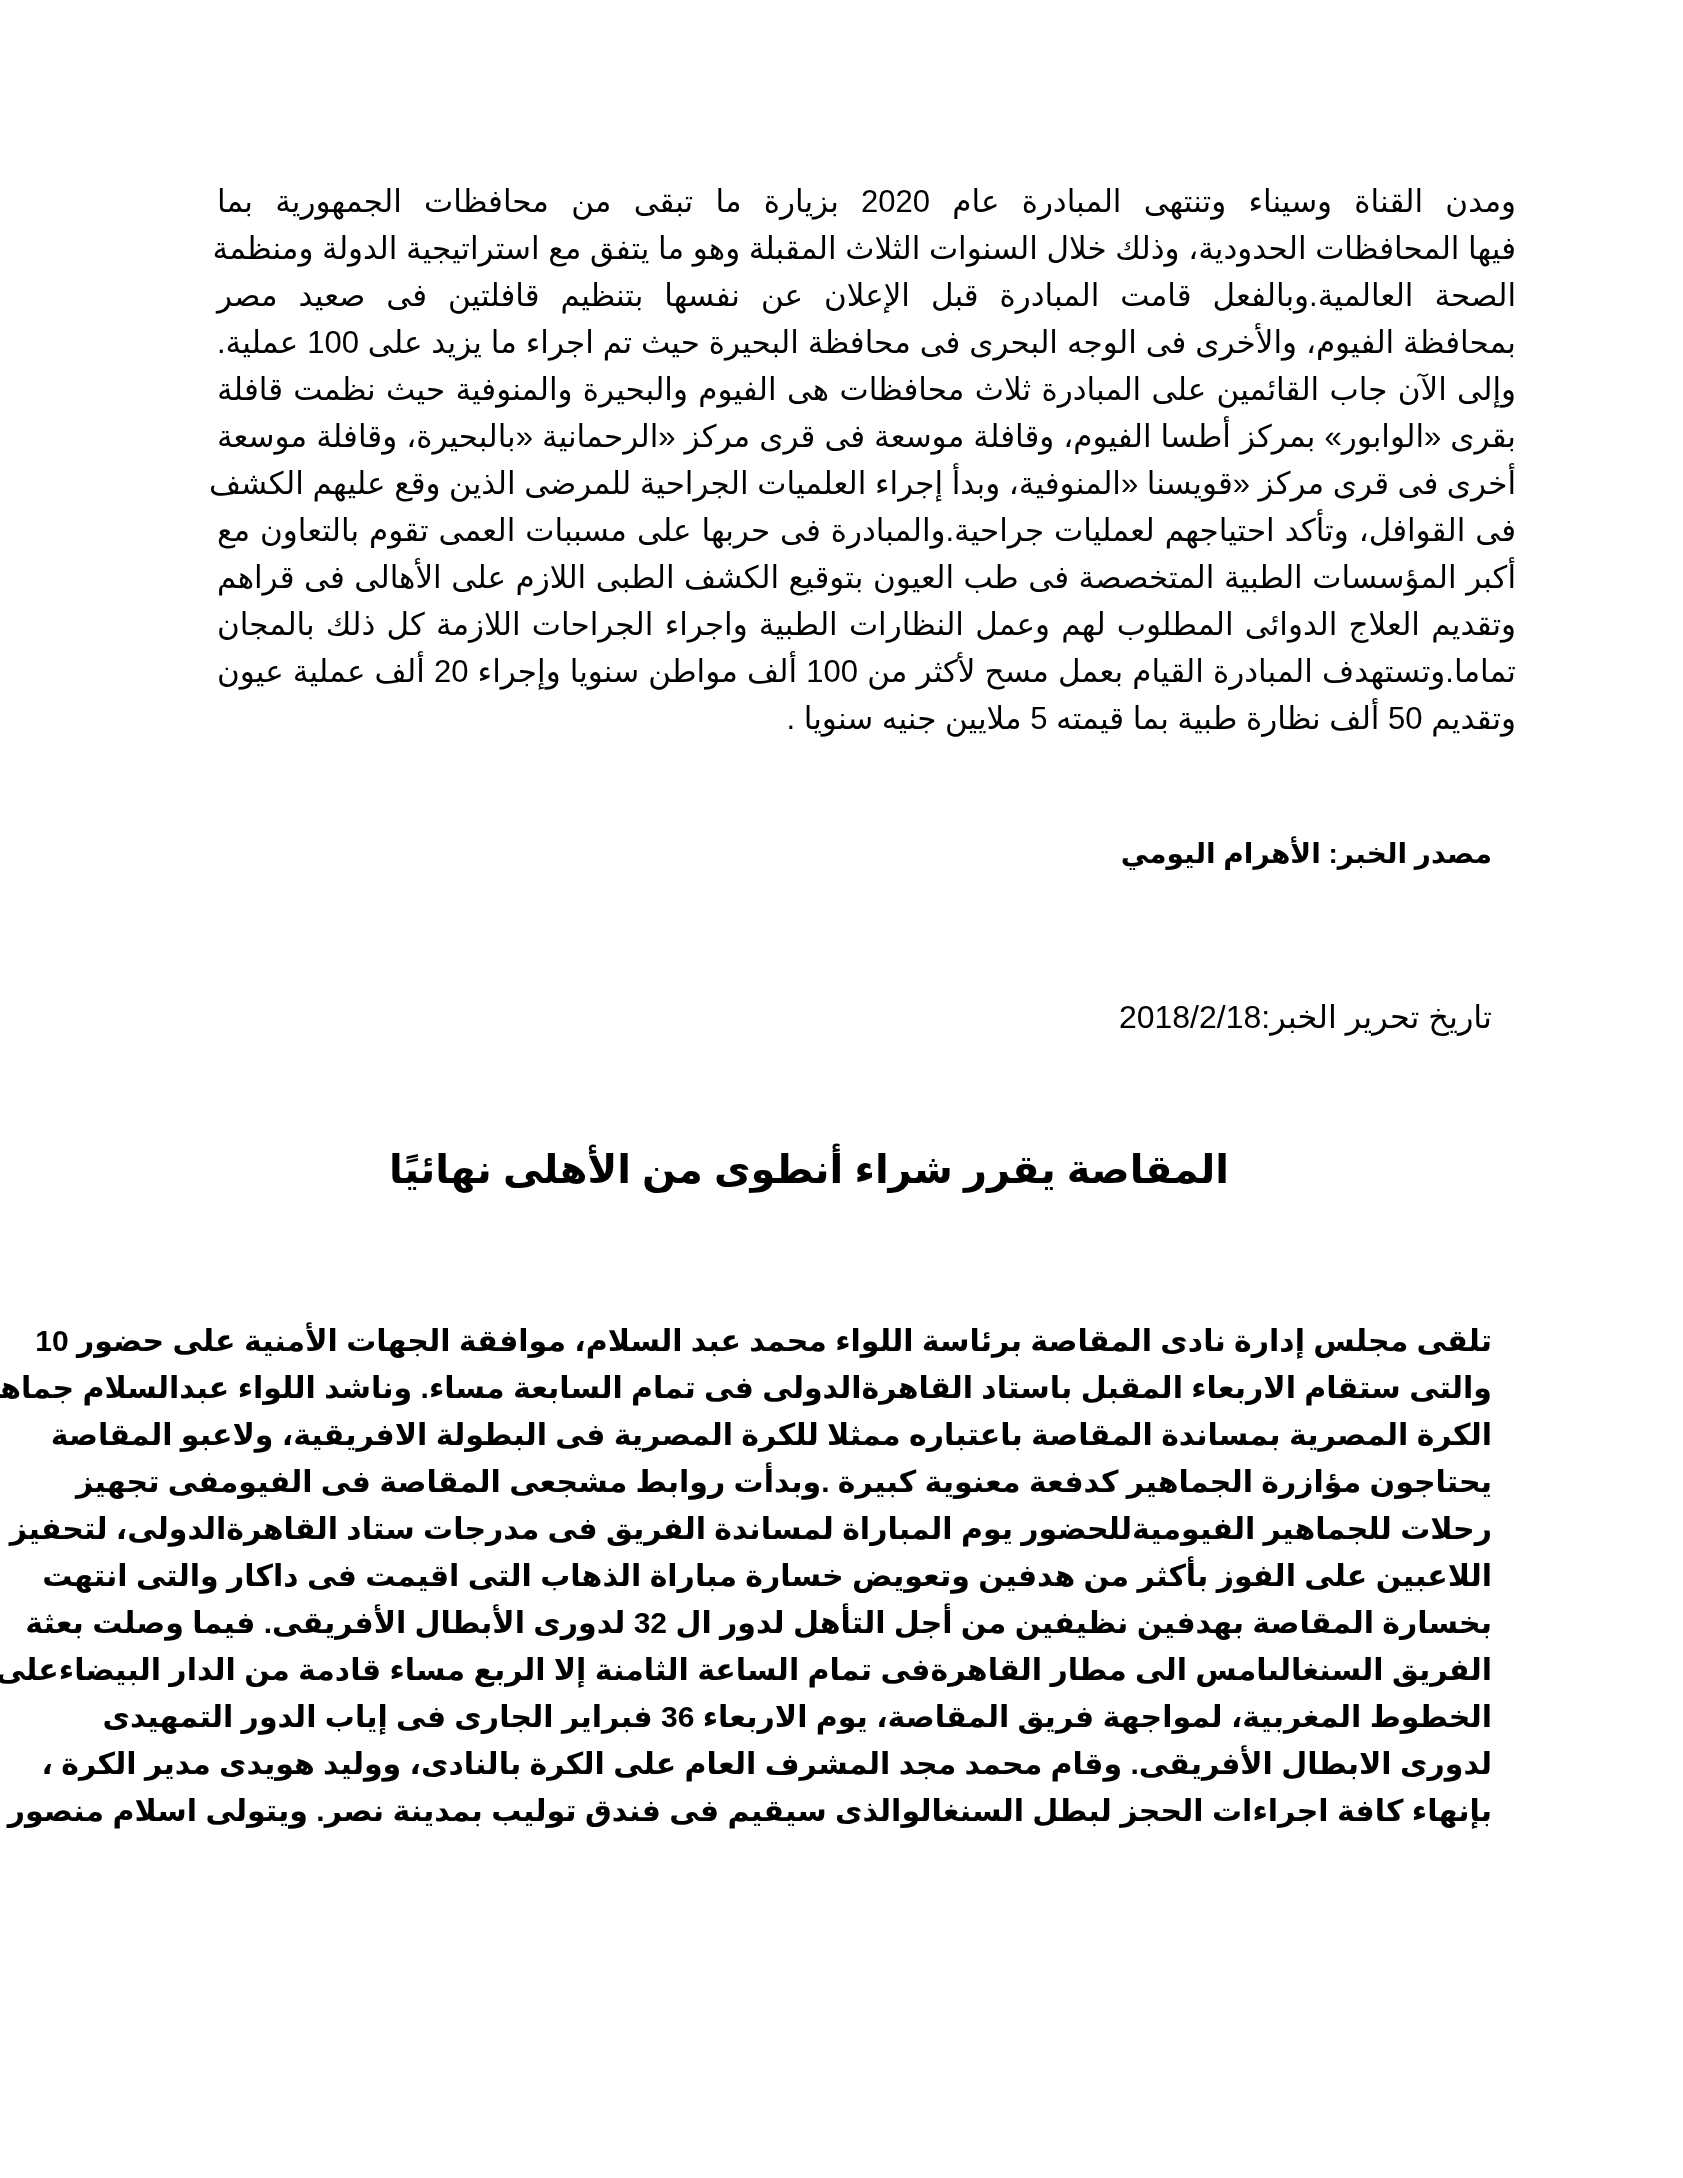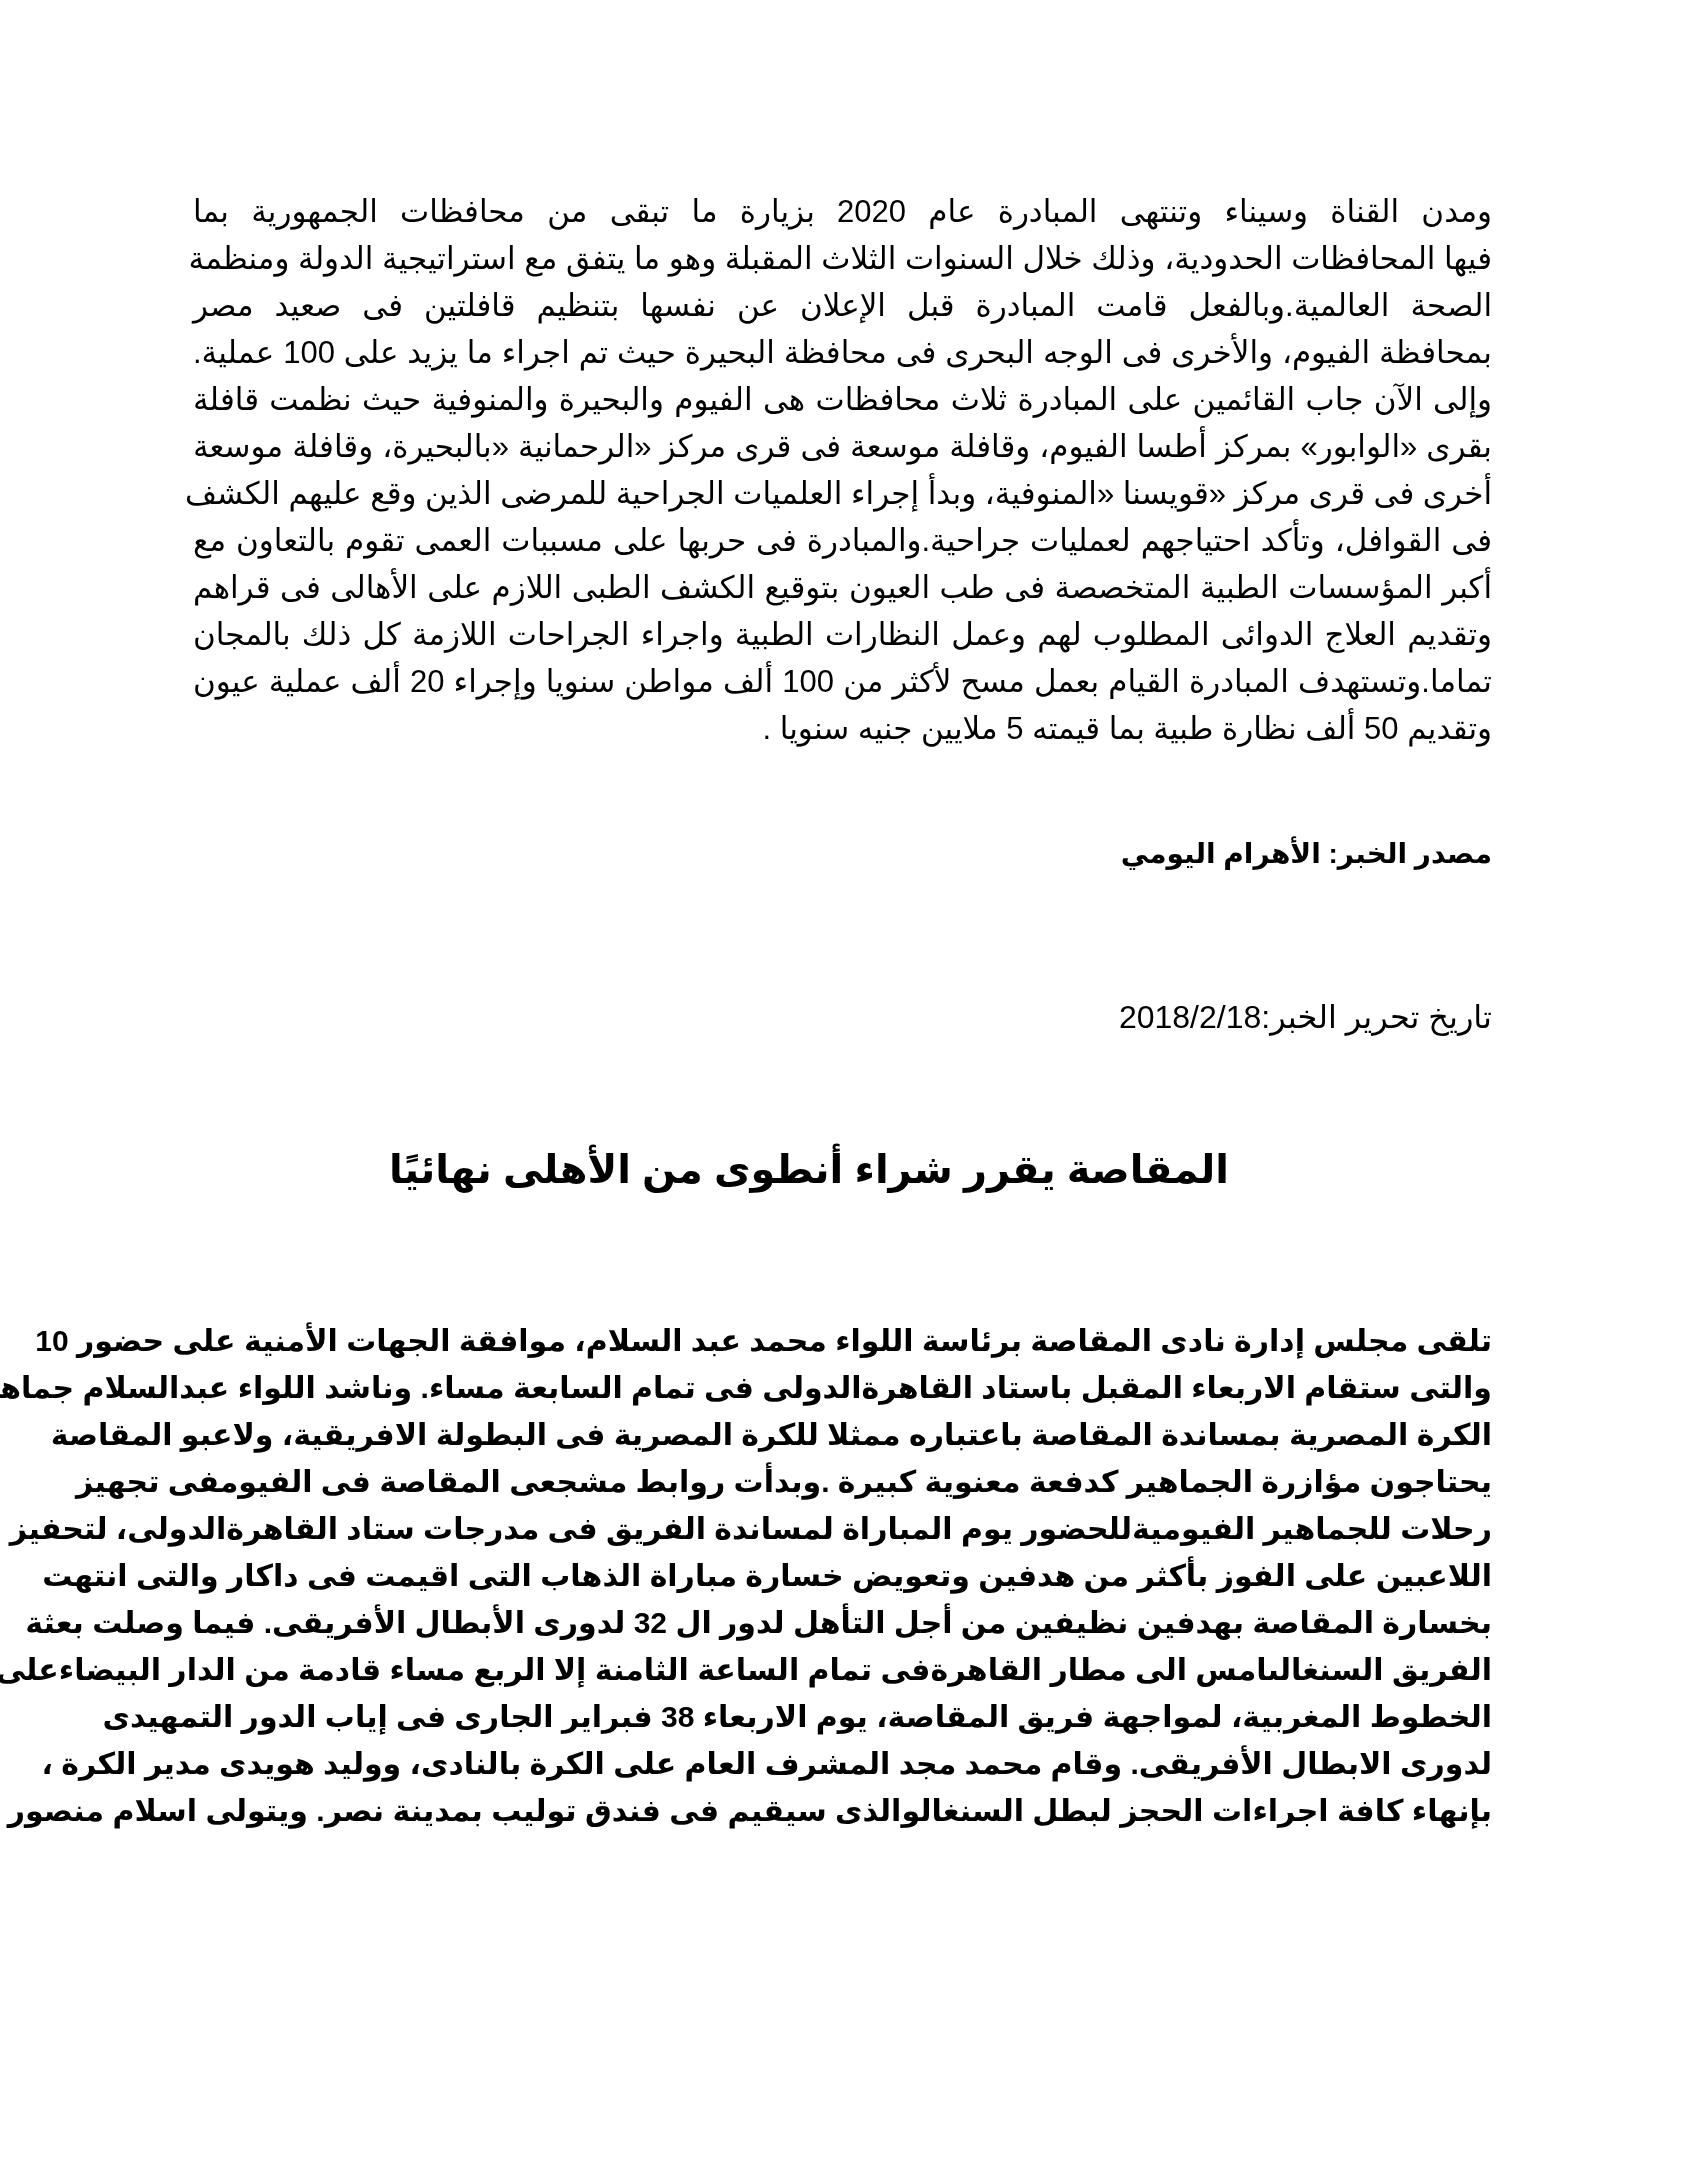--- a/index.html
+++ b/index.html
@@ -34,21 +34,21 @@
     }
     .para .line {
       display: block;
       text-align: justify;
       text-align-last: justify;
       white-space: nowrap;
     }
     .para .line.last {
       text-align-last: right;
     }
-    #para1 { top: 188px; }
+    #para1 { top: 178px; margin-left: 24px; }
     #para2 { top: 1317px; font-weight: bold; font-size: 30px; }
     .source {
       position: absolute;
       right: 191px;
       top: 837px;
       direction: rtl;
       font-size: 28px;
       font-weight: bold;
       margin-left: 16px;
     }
@@ -98,19 +98,19 @@
 
   <div class="para" id="para2">
     <span class="line">تلقى مجلس إدارة نادى المقاصة برئاسة اللواء محمد عبد السلام، موافقة الجهات الأمنية على حضور 10</span>
     <span class="line">والتى ستقام الاربعاء المقبل باستاد القاهرةالدولى فى تمام السابعة مساء. وناشد اللواء عبدالسلام جماهير</span>
     <span class="line">الكرة المصرية بمساندة المقاصة باعتباره ممثلا للكرة المصرية فى البطولة الافريقية، ولاعبو المقاصة</span>
     <span class="line">يحتاجون مؤازرة الجماهير كدفعة معنوية كبيرة .وبدأت روابط مشجعى المقاصة فى الفيومفى تجهيز</span>
     <span class="line">رحلات للجماهير الفيوميةللحضور يوم المباراة لمساندة الفريق فى مدرجات ستاد القاهرةالدولى، لتحفيز</span>
     <span class="line">اللاعبين على الفوز بأكثر من هدفين وتعويض خسارة مباراة الذهاب التى اقيمت فى داكار والتى انتهت</span>
     <span class="line">بخسارة المقاصة بهدفين نظيفين من أجل التأهل لدور ال 32 لدورى الأبطال الأفريقى. فيما وصلت بعثة</span>
     <span class="line">الفريق السنغالىامس الى مطار القاهرةفى تمام الساعة الثامنة إلا الربع مساء قادمة من الدار البيضاءعلى</span>
-    <span class="line">الخطوط المغربية، لمواجهة فريق المقاصة، يوم الاربعاء 38 فبراير الجارى فى إياب الدور التمهيدى</span>
+    <span class="line">الخطوط المغربية، لمواجهة فريق المقاصة، يوم الاربعاء 36 فبراير الجارى فى إياب الدور التمهيدى</span>
     <span class="line">لدورى الابطال الأفريقى. وقام محمد مجد المشرف العام على الكرة بالنادى، ووليد هويدى مدير الكرة ،</span>
     <span class="line">بإنهاء كافة اجراءات الحجز لبطل السنغالوالذى سيقيم فى فندق توليب بمدينة نصر. ويتولى اسلام منصور</span>
   </div>
 
 </div>
 
 
 </body></html>

